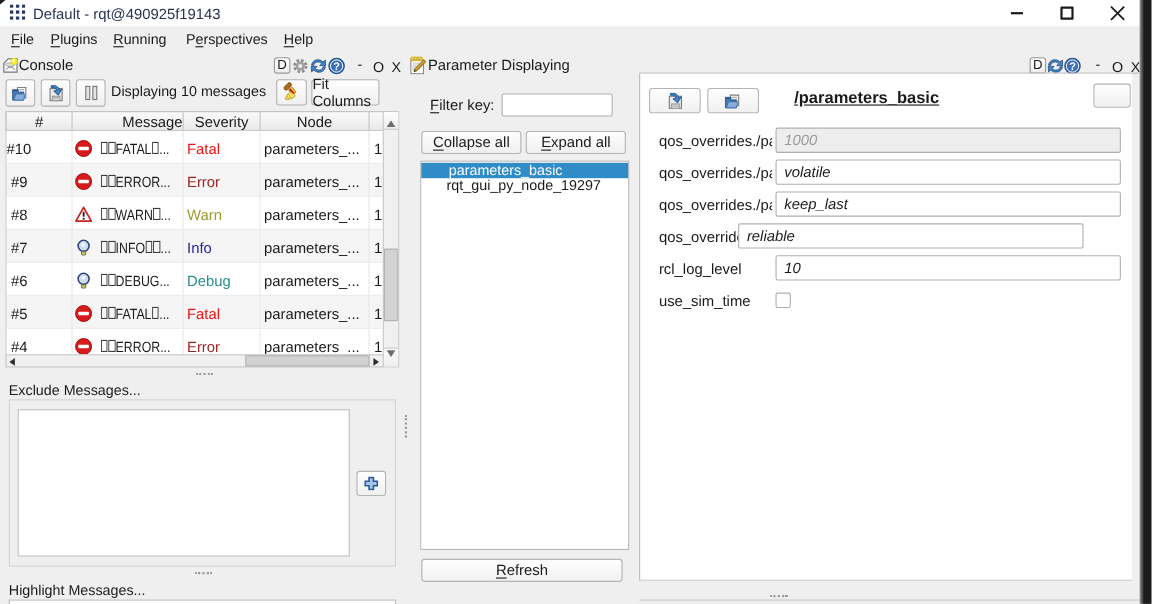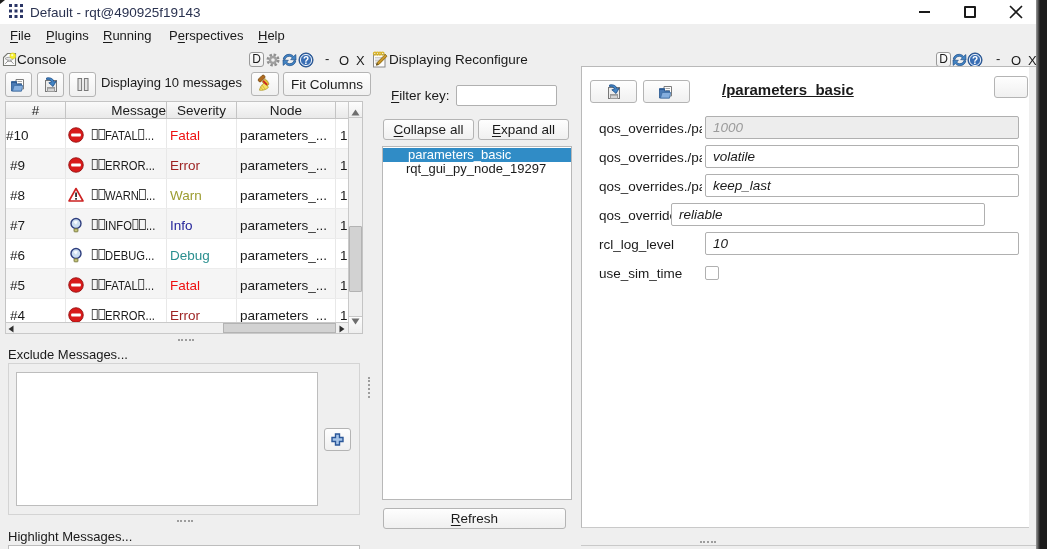--- a/index.html
+++ b/index.html
@@ -98,21 +98,21 @@
 <div class="abs" style="left:101px;top:75px;font-size:13px;">Displaying 10 messages</div>
 <div class="btn" style="left:251px;top:72px;width:28px;height:24px;">
     <svg width="20" height="20" viewBox="0 0 20 20">
   <rect x="4.8" y="0.5" width="3.6" height="8" rx="1.8" transform="rotate(45 6.6 4.5)" fill="#b06a1d" stroke="#7a4a10" stroke-width="0.8"></rect>
   <path d="M7.2 7.8 L10.2 4.9 C12 6.2, 13.4 8.0, 14 10.2 L10.8 13.2 C9.4 11, 8.6 9.3, 7.2 7.8 Z" fill="#e7bd33" stroke="#9a7d18" stroke-width="0.6"></path>
   <path d="M8.8 9.4 C7 10.6, 5 13.2, 4.4 16.2 C7.4 16.8, 11.4 15.6, 13.4 13.4 C12.4 11.4, 10.6 9.8, 8.8 9.4 Z" fill="#f6e163" stroke="#a8901f" stroke-width="0.7"></path>
   <path d="M6.9 10.8 L9.9 14.9 M5.5 12.7 L7.8 15.9" stroke="#c9a52a" stroke-width="0.7"></path>
   <path d="M8.1 6.9 L12.1 10.9" stroke="#cc2222" stroke-width="1.7"></path>
 </svg>
   </div>
-<div class="btn" style="left:283px;top:72px;width:88px;height:24px;">Fit Columns</div>
+<div class="btn" style="left:283px;top:72px;width:62px;height:24px;">Fit Columns</div>
 
 <div class="abs" id="tbl" style="left:5px;top:101px;width:358px;height:233px;background:#fff;border:1px solid #c4c4c4;"></div>
 
 <div class="abs" style="left:5px;top:101px;width:344px;height:18px;background:linear-gradient(#fafafa,#e9e9e9);border:1px solid #c4c4c4;"></div>
 <div class="abs hd" style="left:6px;top:103px;width:59px;text-align:center;">#</div>
 <div class="abs hd" style="left:66px;top:103px;width:100px;text-align:right;">Message</div>
 <div class="abs hd" style="left:167px;top:103px;width:69px;text-align:center;">Severity</div>
 <div class="abs hd" style="left:237px;top:103px;width:98px;text-align:center;">Node</div>
 <div class="abs" style="left:65px;top:102px;width:1px;height:16px;background:#c4c4c4;"></div>
 <div class="abs" style="left:166px;top:102px;width:1px;height:16px;background:#c4c4c4;"></div>
@@ -280,21 +280,21 @@
   <g fill="none" stroke="#d9b427" stroke-width="1.3">
     <circle cx="3" cy="2.6" r="1.5"></circle>
       <circle cx="5.5" cy="2.6" r="1.5"></circle>
       <circle cx="8" cy="2.6" r="1.5"></circle>
       <circle cx="10.5" cy="2.6" r="1.5"></circle>
   </g>
   <path d="M13.2 3.4 L15 5.2 L7 13.4 L4.4 14.2 L5.2 11.6 Z" fill="#cf9b2c" stroke="#8a6a14" stroke-width="0.9"></path>
   <path d="M5.2 11.6 L4.4 14.2 L5.6 13.9 Z" fill="#2b2b2b"></path>
   <path d="M13.6 6.2 L6.6 13.2" stroke="#a87c1a" stroke-width="0.8"></path>
 </svg>
-<div class="abs" style="left:389px;top:52px;">Displaying Reconfigure</div>
+<div class="abs" style="left:389px;top:52px;">Parameter Displaying</div>
 <div class="abs" style="left:936px;top:52px;width:15px;height:15px;border:1px solid #9a9a9a;border-radius:3px;background:linear-gradient(#fdfdfd,#eee);text-align:center;font-size:12px;line-height:13px;">D</div>
 <svg class="abs" style="left:951px;top:52px;" width="17" height="16" viewBox="0 0 17 16">
   <path d="M2.2 7.2 C2.6 4.2, 5.2 2.2, 8.3 2.3 C10.2 2.4, 11.6 3.2, 12.6 4.4 L14.8 2.6 L15 8 L9.6 7.6 L11.4 5.9 C10.6 4.9, 9.5 4.3,8.2 4.3 C6.2 4.3, 4.5 5.6, 4.1 7.4 Z" fill="#4284c4" stroke="#1c4c86" stroke-width="0.7"></path>
   <path d="M14.8 8.8 C14.4 11.8, 11.8 13.8, 8.7 13.7 C6.8 13.6, 5.4 12.8, 4.4 11.6 L2.2 13.4 L2 8 L7.4 8.4 L5.6 10.1 C6.4 11.1, 7.5 11.7, 8.8 11.7 C10.8 11.7, 12.5 10.4, 12.9 8.6 Z" fill="#4284c4" stroke="#1c4c86" stroke-width="0.7"></path>
 </svg>
 <svg class="abs" style="left:967px;top:52px;" width="16" height="16" viewBox="0 0 16 16">
   <circle cx="8" cy="8" r="7" fill="#3a6fb5" stroke="#1e4a85"></circle>
   <circle cx="8" cy="8" r="5.6" fill="none" stroke="#ffffff" stroke-width="0.9"></circle>
   <text x="8" y="11.6" font-size="10" font-weight="bold" fill="#fff" text-anchor="middle" font-family="Liberation Sans">?</text>
 </svg>

